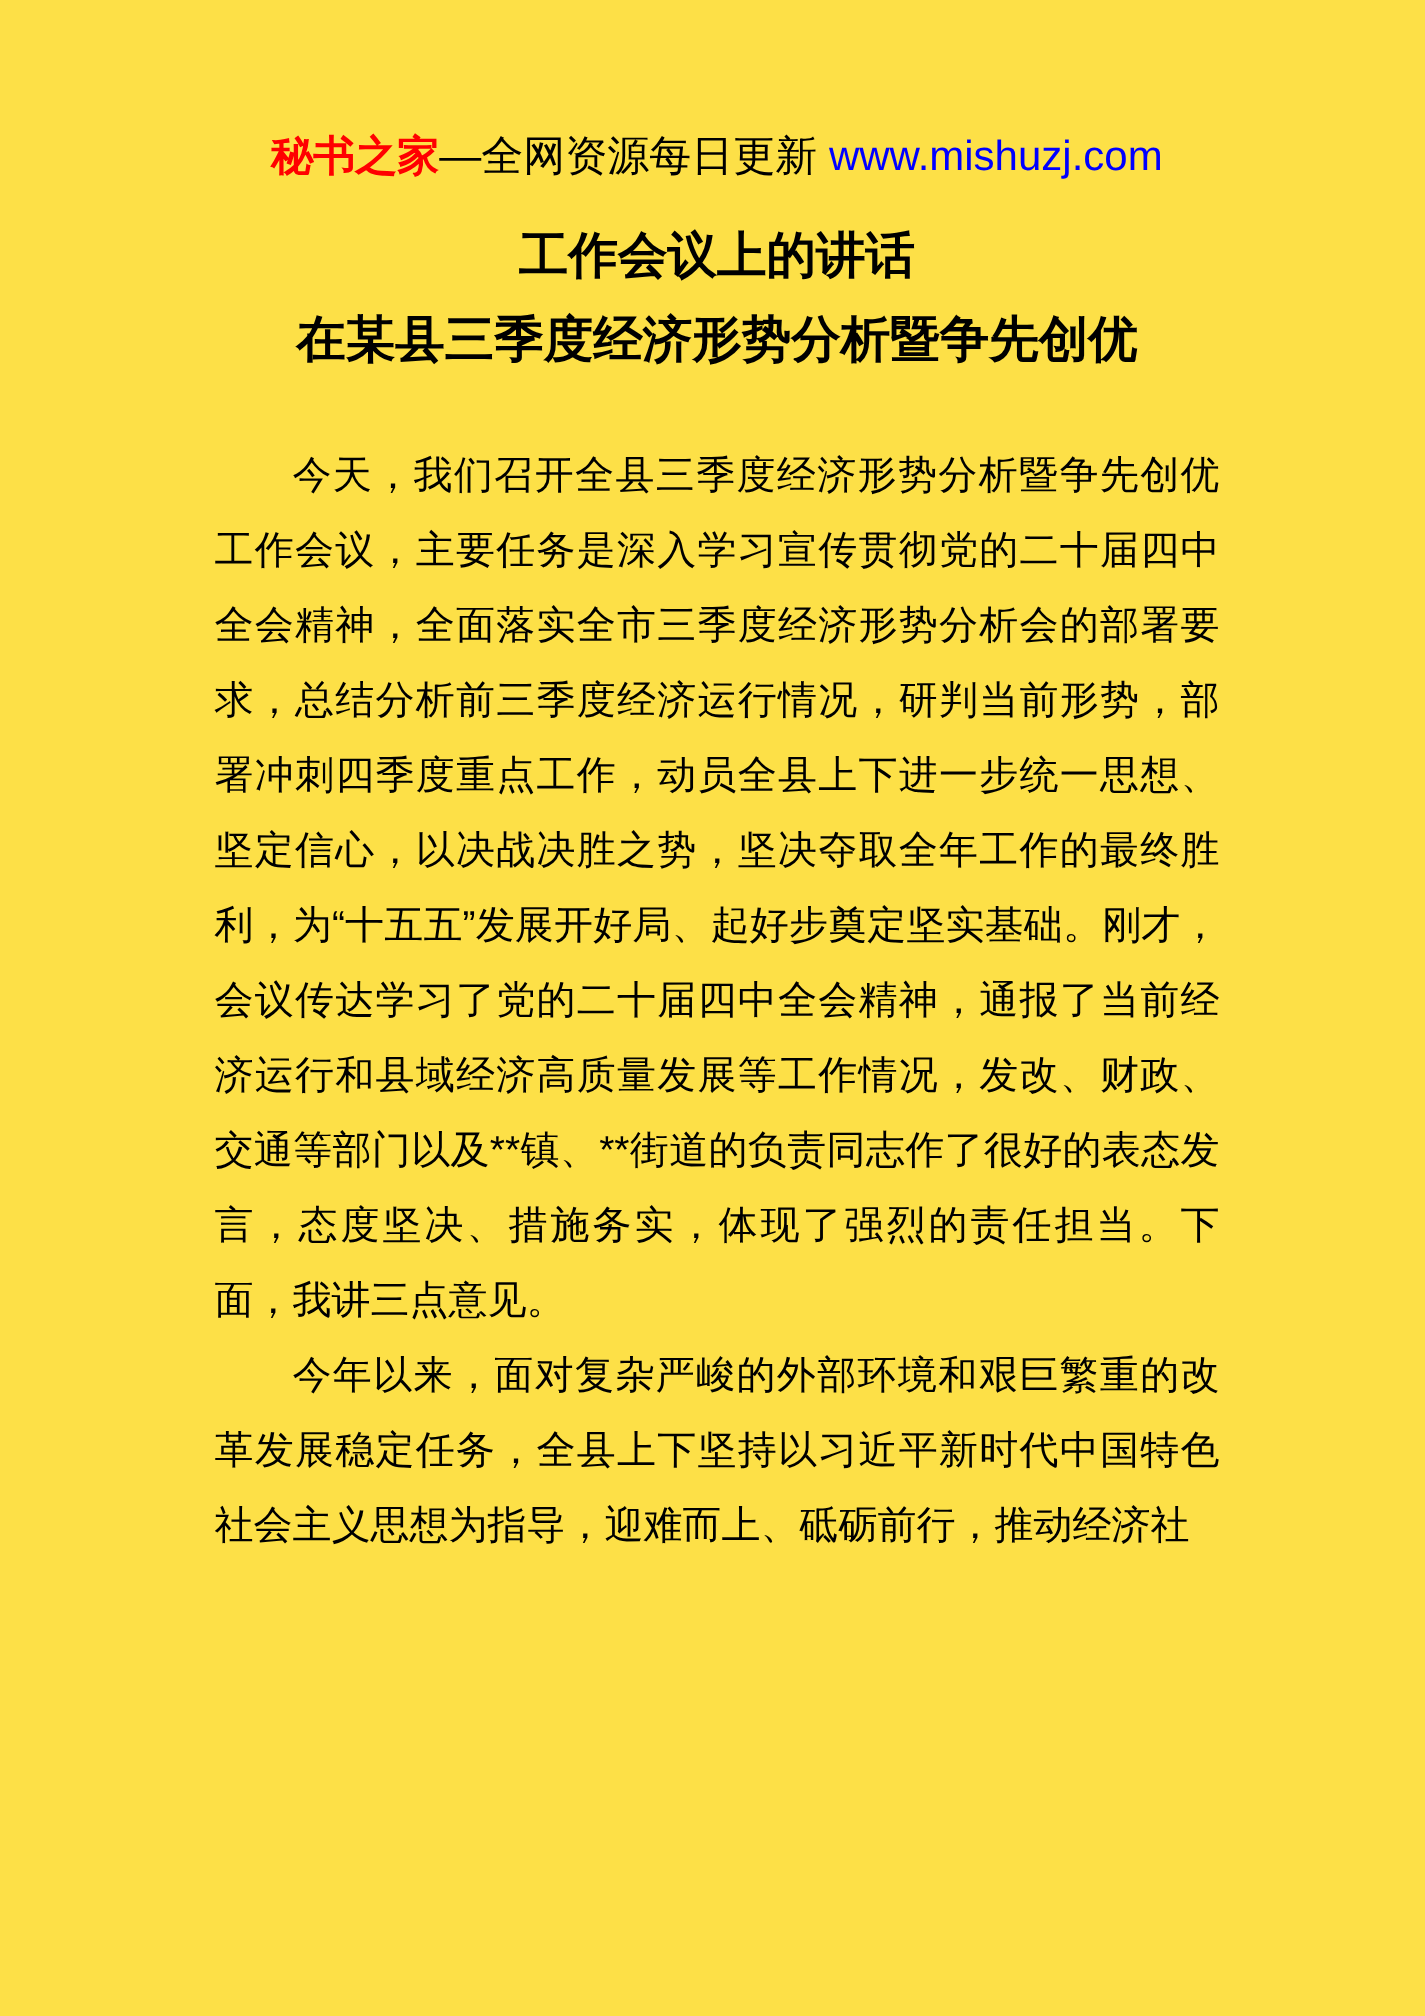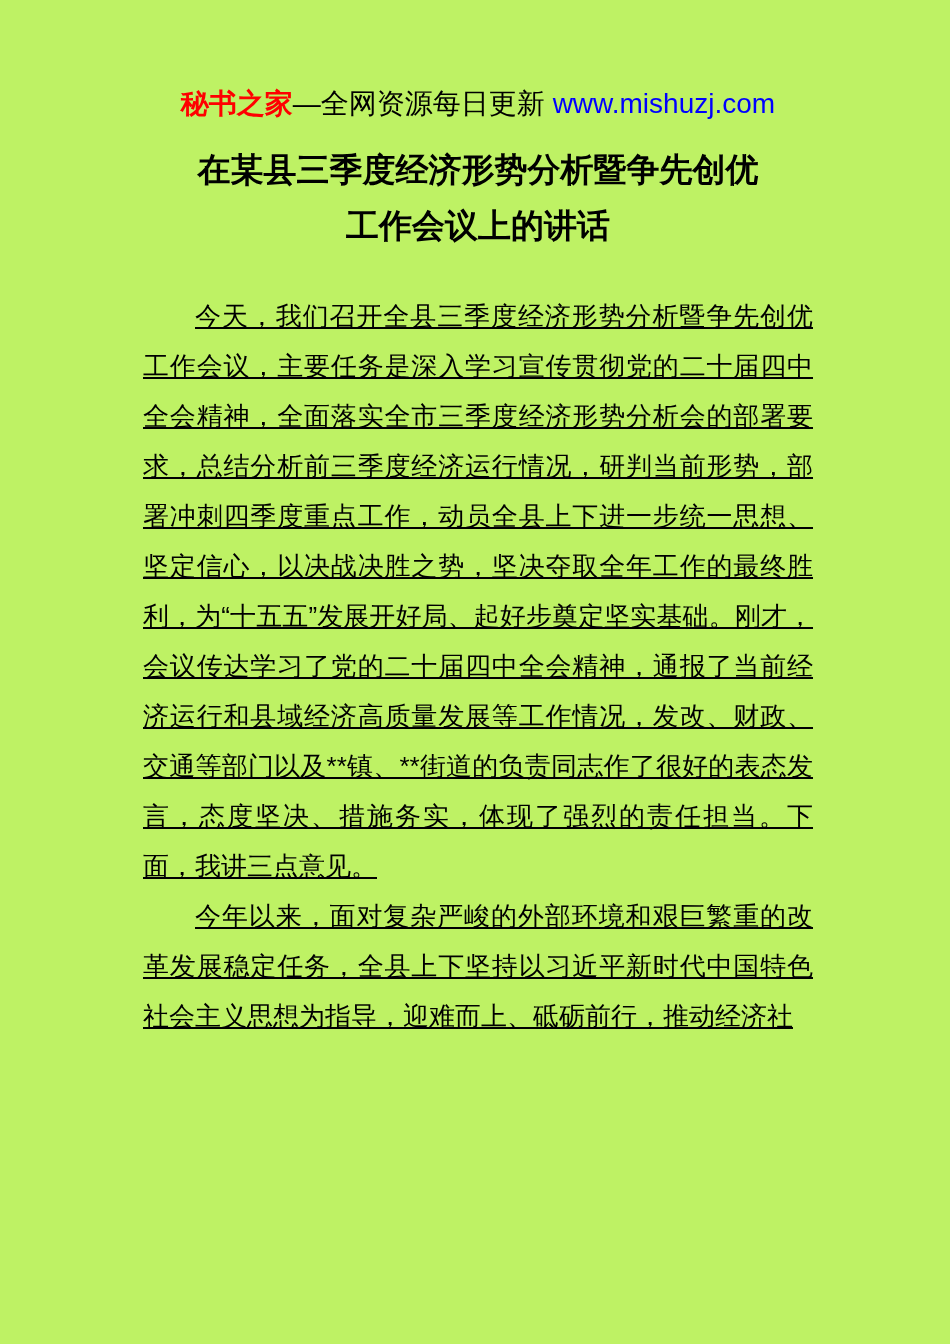--- a/index.html
+++ b/index.html
@@ -4,21 +4,21 @@
 <style>
   html, body {
     margin: 0;
     padding: 0;
     background: #ffffff;
   }
   .page {
     position: relative;
     width: 950px;
     height: 1344px;
-    background: #bef264;
+    background: #fde047;
     box-sizing: border-box;
     padding: 0 137px 0 143px;
     overflow: hidden;
     font-family: "Liberation Sans", "DejaVu Sans", sans-serif;
     color: #000000;
   }
   .header {
     margin-top: 84px;
     text-align: center;
     font-size: 28px;
@@ -50,41 +50,40 @@
     font-size: 26px;
     line-height: 50px;
     text-align: justify;
     text-justify: inter-ideograph;
   }
   .bodytext p {
     margin: 0;
   }
   .para {
     text-indent: 2em;
-    text-decoration: underline;
   }
   .salutation {
     text-indent: 0;
   }
   .heading {
     font-weight: bold;
   }
 </style>
 </head>
 <body>
 
 <div class="page">
 
   <div class="header">
     <span class="brand">秘书之家</span><span class="tagline">—全网资源每日更新 </span><a class="url">www.mishuzj.com</a>
   </div>
 
   <div class="title">
+    <div>工作会议上的讲话</div>
     <div>在某县三季度经济形势分析暨争先创优</div>
-    <div>工作会议上的讲话</div>
   </div>
 
   <div class="bodytext">
     <p class="para">今天，我们召开全县三季度经济形势分析暨争先创优工作会议，主要任务是深入学习宣传贯彻党的二十届四中全会精神，全面落实全市三季度经济形势分析会的部署要求，总结分析前三季度经济运行情况，研判当前形势，部署冲刺四季度重点工作，动员全县上下进一步统一思想、坚定信心，以决战决胜之势，坚决夺取全年工作的最终胜利，为“十五五”发展开好局、起好步奠定坚实基础。刚才，会议传达学习了党的二十届四中全会精神，通报了当前经济运行和县域经济高质量发展等工作情况，发改、财政、交通等部门以及**镇、**街道的负责同志作了很好的表态发言，态度坚决、措施务实，体现了强烈的责任担当。下面，我讲三点意见。</p>
     <p class="para">今年以来，面对复杂严峻的外部环境和艰巨繁重的改革发展稳定任务，全县上下坚持以习近平新时代中国特色社会主义思想为指导，迎难而上、砥砺前行，推动经济社</p>
   </div>
 
 </div>
 
 </body></html>

